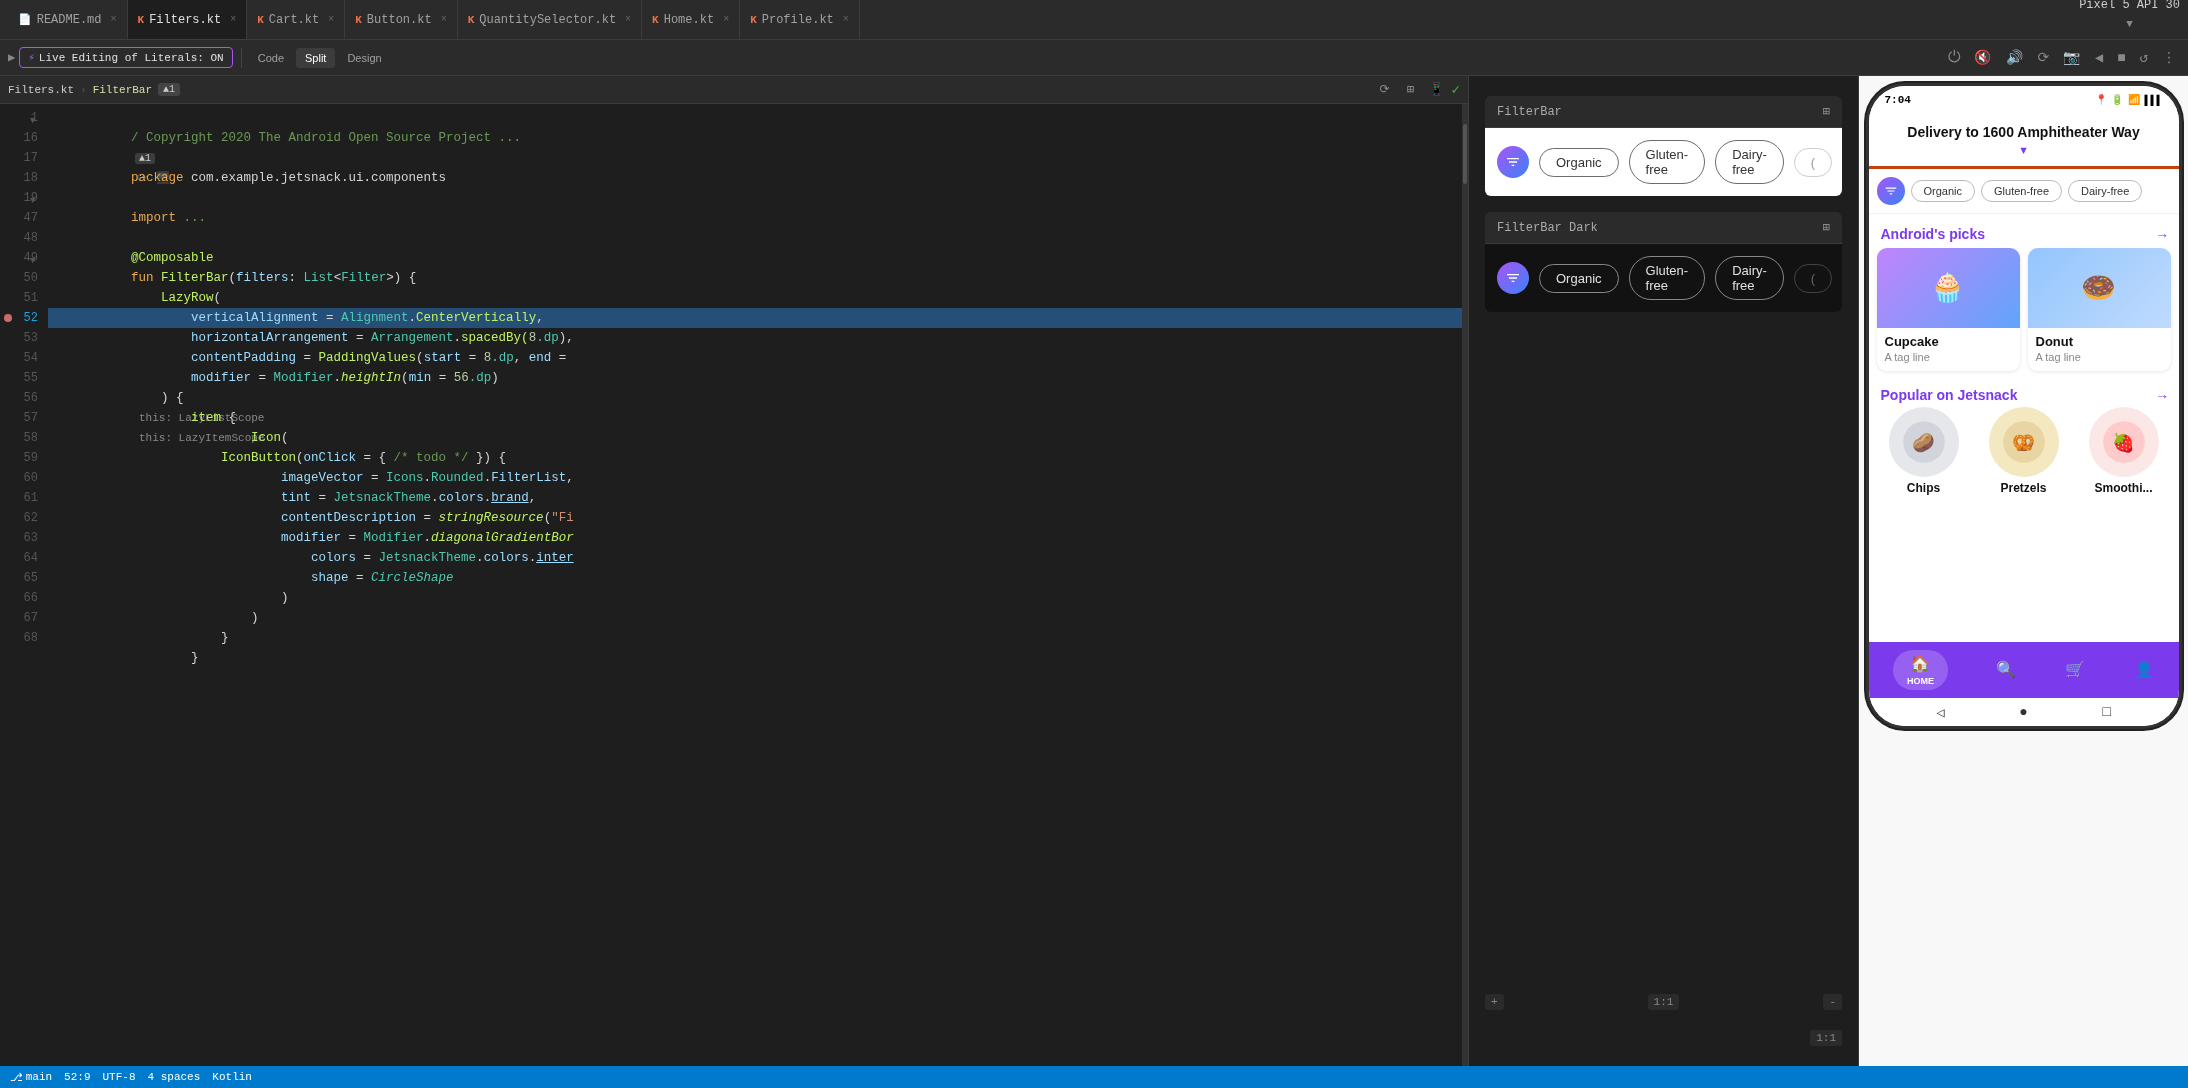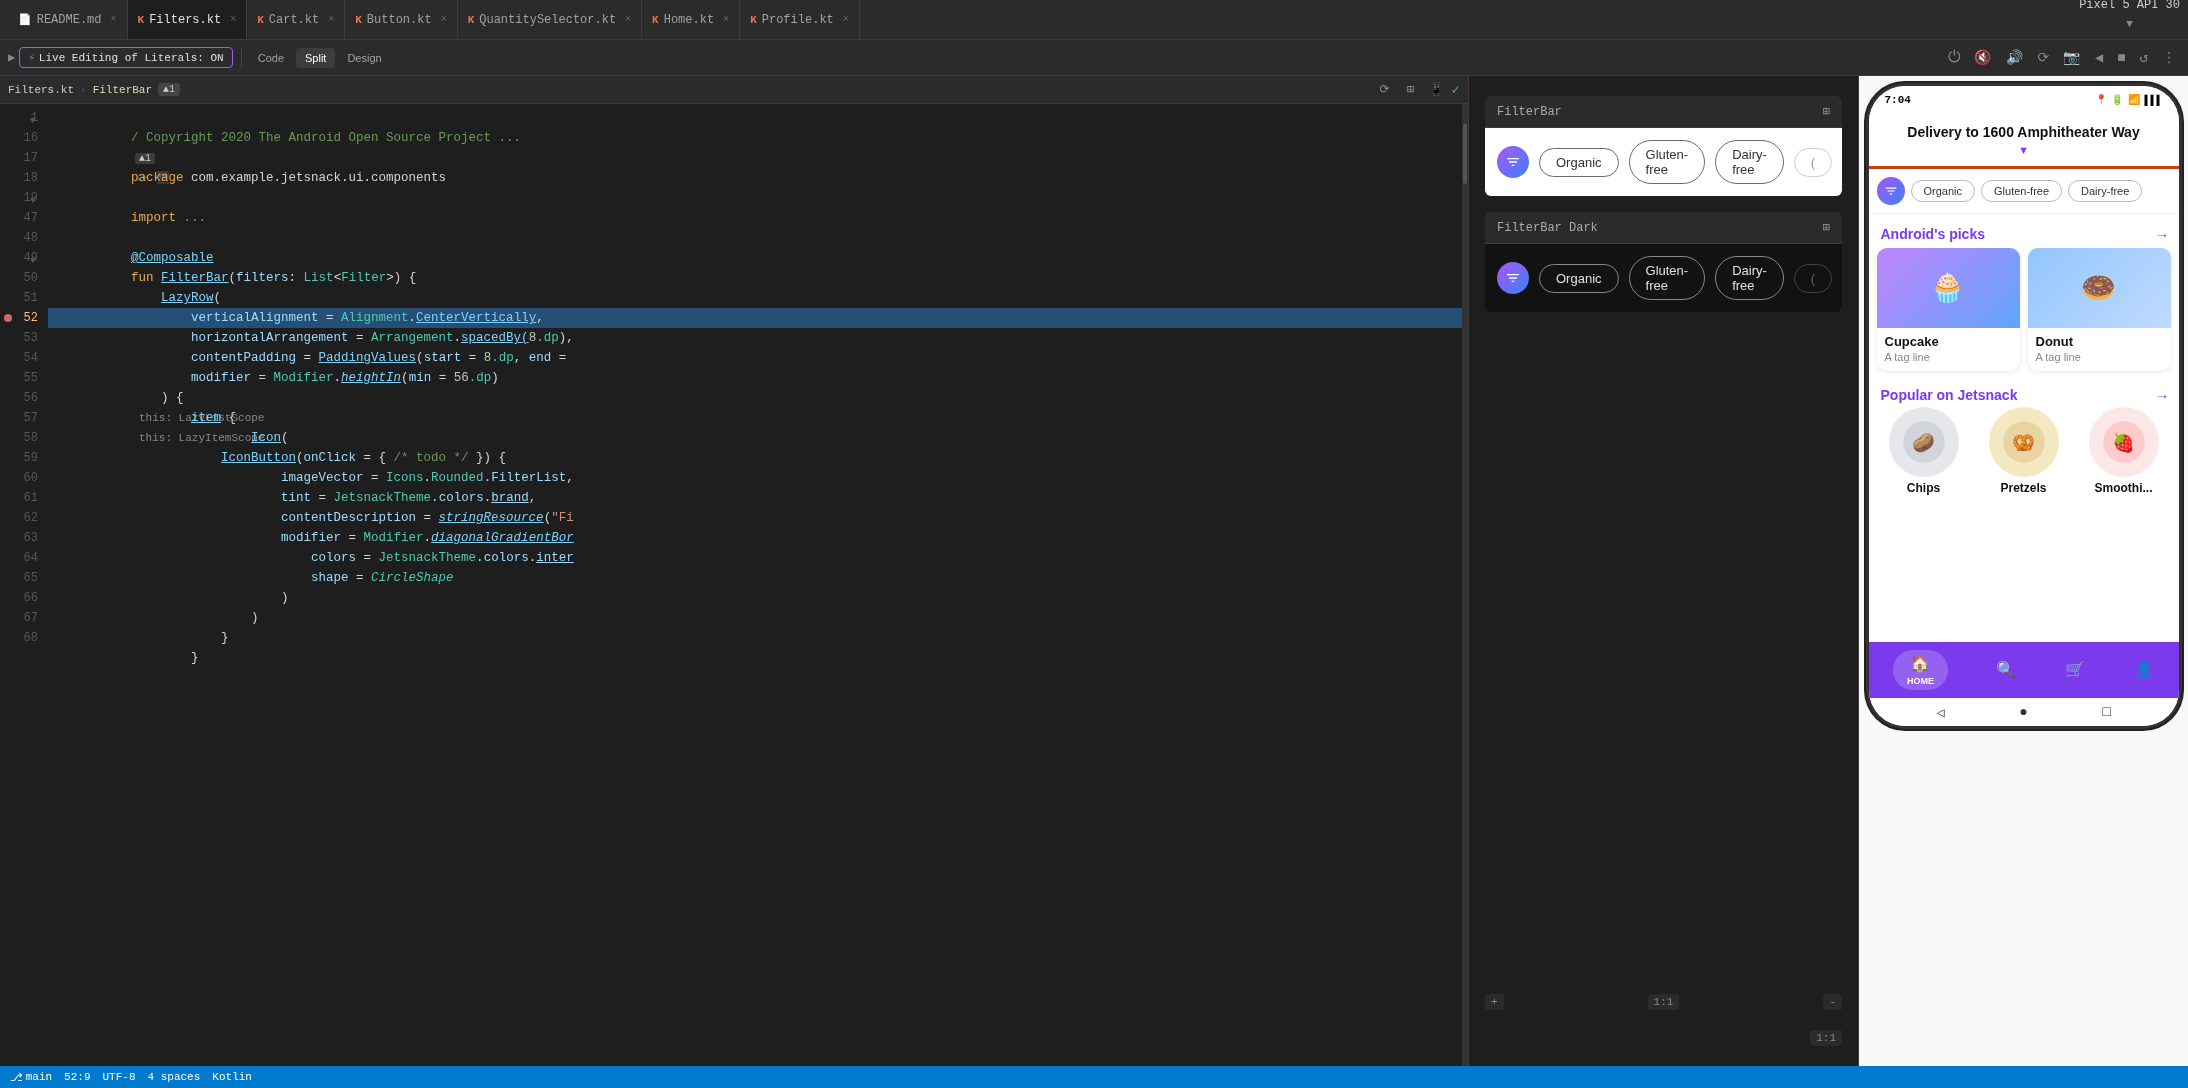--- a/index.html
+++ b/index.html
@@ -112,21 +112,21 @@
     }
     .gutter-line {
       height: 20px;
       text-align: right;
       padding-right: 10px;
       font-size: 12px;
       color: #555;
       line-height: 20px;
       position: relative;
     }
-    .gutter-line.active { color: #fdba74; }
+    .gutter-line.active { color: #0ea5e9; }
     .gutter-line .breakpoint {
       position: absolute;
       left: 4px;
       top: 50%;
       transform: translateY(-50%);
       width: 8px;
       height: 8px;
       border-radius: 50%;
       background: #cc6b6b;
     }
@@ -148,21 +148,21 @@
       font-size: 12.5px;
       padding-left: 8px;
       white-space: pre;
       color: #d4d4d4;
       font-family: 'Courier New', monospace;
     }
     .code-line.selected { background: #264f78; }
 
     .kw-orange { color: #e8a84e; }
     .kw-teal { color: #4ec9b0; }
-    .kw-yellow { color: #7dd3fc; text-decoration: underline; }
+    .kw-yellow { color: #bef264; }
     .kw-string { color: #ce9178; }
     .kw-param { color: #9cdcfe; }
     .kw-italic { font-style: italic; }
     .comment { color: #6a9955; }
 
     
     #right-panel {
       width: 720px;
       background: #1e1e1e;
       display: flex;

